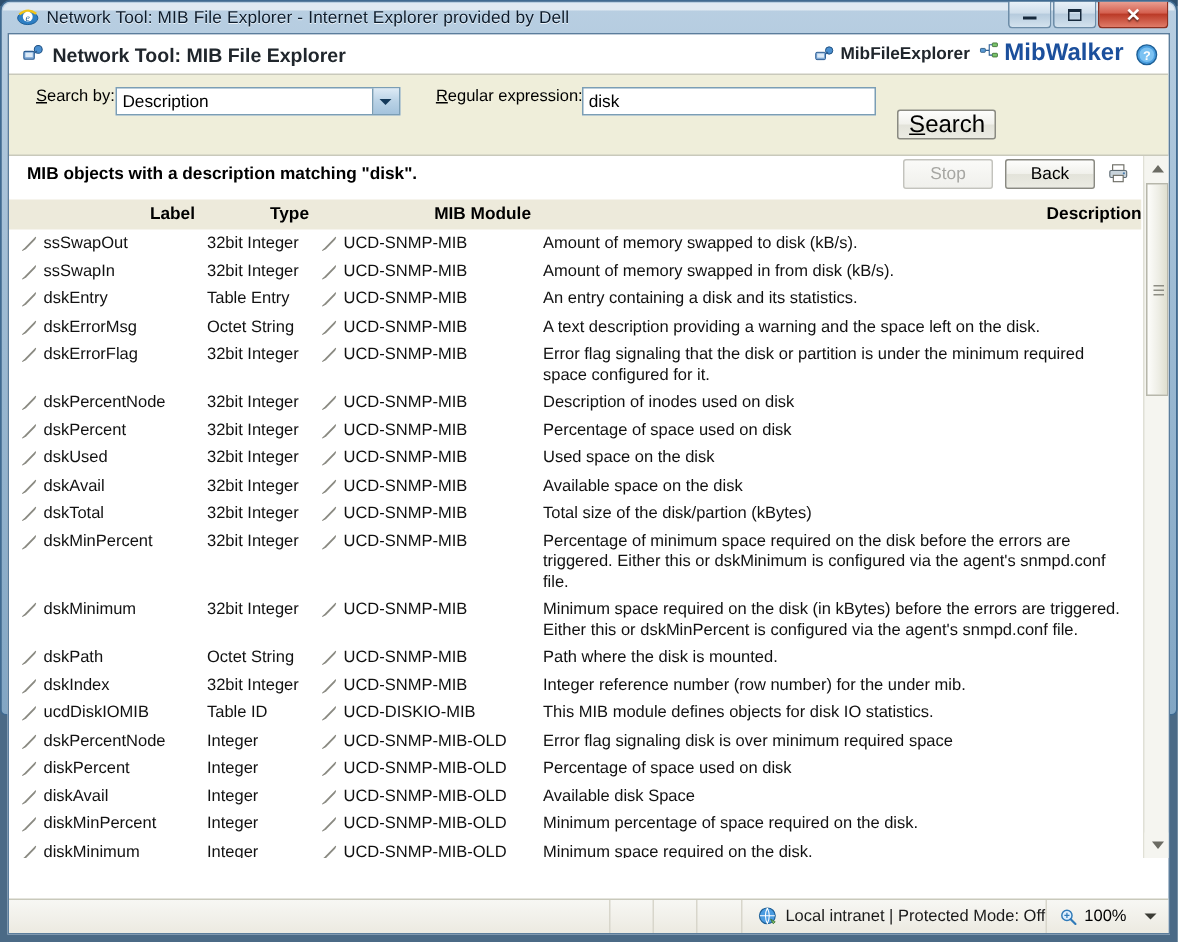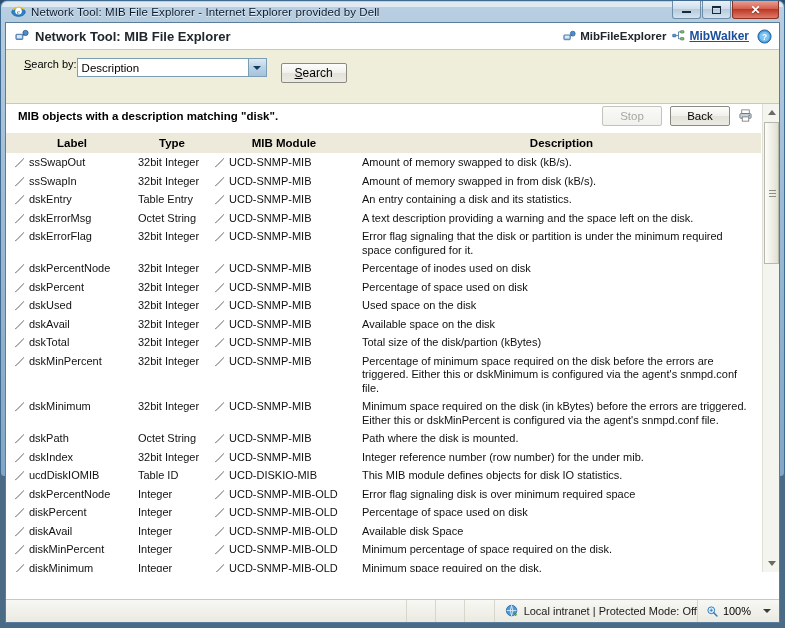--- a/index.html
+++ b/index.html
@@ -117,21 +117,21 @@
   }
   .header-right {
     margin-left: auto;
     display: flex;
     align-items: center;
     gap: 6px;
     white-space: nowrap;
   }
   .hdr-item { display: flex; align-items: flex-start; gap: 4px; font-size: 11.5px; font-weight: bold; color: #20262c; }
   .hdr-item .mini-icon { width: 13px; height: 13px; flex: none; }
-  .hdr-link { color: #1b4f9c; text-decoration: underline; font-weight: bold; font-size: 12px; cursor: pointer; }
+  .hdr-link { color: #1b4f9c; font-weight: bold; font-size: 16px; cursor: pointer; }
   .help-icon { width: 15px; height: 15px; margin-left: 2px; cursor: pointer; }
 
   
   .searchband {
     background: #efeeda;
     border-bottom: 1px solid #c9c9bb;
     padding: 8px 10px 9px 18px;
     box-sizing: border-box;
     height: 54px;
     display: flex;
@@ -179,23 +179,23 @@
     background: #fff;
     box-sizing: border-box;
     font-size: 11.5px;
     font-family: "Liberation Sans", sans-serif;
     padding: 0 3px;
     color: #000;
     outline: none;
   }
   .search-btn {
     margin-left: 14px;
-    margin-top: 5px;
+    margin-top: 15px;
     width: 66px; height: 20px;
-    font-size: 12px;
+    font-size: 16px;
     font-family: "Liberation Sans", sans-serif;
     border: 1px solid #8a8a82;
     border-radius: 2px;
     background: linear-gradient(to bottom, #fdfdfc 0%, #f1f1ec 48%, #e3e3da 52%, #ebebe3 100%);
     color: #000;
     cursor: pointer;
   }
   .search-btn u { text-decoration: underline; }
 
   
@@ -234,21 +234,21 @@
   .printer-icon { width: 15px; height: 15px; cursor: pointer; }
 
   
   table.mib {
     border-collapse: collapse;
     width: 100%;
     table-layout: fixed;
   }
   table.mib thead th {
     background: #edeadb;
-    text-align: center;
+    text-align: right;
     font-size: 11.5px;
     font-weight: bold;
     padding: 4px 0 4px 8px;
     height: 19px;
     box-sizing: border-box;
     color: #000;
     vertical-align: middle;
   }
   table.mib td {
     font-size: 11px;
@@ -416,20 +416,24 @@
     <div class="searchband">
       <div class="field-group">
         <span class="field-label"><u>S</u>earch by:</span>
         <div class="select-box">
           <span class="val">Description</span>
           <span class="select-arrow">
               <i></i>
             </span>
         </div>
       </div>
+      <div class="field-group regex-group">
+        <span class="field-label"><u>R</u>egular expression:</span>
+        <input class="text-input" type="text" value="disk" style="">
+      </div>
       <button class="search-btn"><u>S</u>earch</button>
     </div>
 
     <div class="results">
       <div class="results-inner">
 
         <div class="resultbar">
           <span class="result-title">MIB objects with a description matching "disk".</span>
           <div class="resultbar-right">
             <button class="btn-small disabled">Stop</button>
@@ -584,21 +588,21 @@
                 <td class="c-type"><span>32bit Integer</span></td>
                 <td class="c-module">
                   <span class="cellrow">
                     <span class="tag-icon"><svg viewBox="0 0 12 12" width="11" height="11">
                         <path d="M1.2 10.8 L3 9.2 L9.4 2.6 L10.6 1.4 L10 2.8 L3.6 9.4 Z" fill="#e9e9e4" stroke="#8a8a82" stroke-width="0.8" stroke-linejoin="round"></path>
                         <path d="M2.6 9.8 L2 10.4" stroke="#8a8a82" stroke-width="0.7"></path>
                       </svg></span>
                     <span>UCD-SNMP-MIB</span>
                   </span>
                 </td>
-                <td class="c-desc"><span>Percentage of inodes used on disk</span></td>
+                <td class="c-desc"><span>Description of inodes used on disk</span></td>
               </tr>
               <tr>
                 <td class="c-label">
                   <span class="cellrow">
                     <span class="tag-icon"><svg viewBox="0 0 12 12" width="11" height="11">
                         <path d="M1.2 10.8 L3 9.2 L9.4 2.6 L10.6 1.4 L10 2.8 L3.6 9.4 Z" fill="#e9e9e4" stroke="#8a8a82" stroke-width="0.8" stroke-linejoin="round"></path>
                         <path d="M2.6 9.8 L2 10.4" stroke="#8a8a82" stroke-width="0.7"></path>
                       </svg></span>
                     <span>dskPercent</span>
                   </span>

